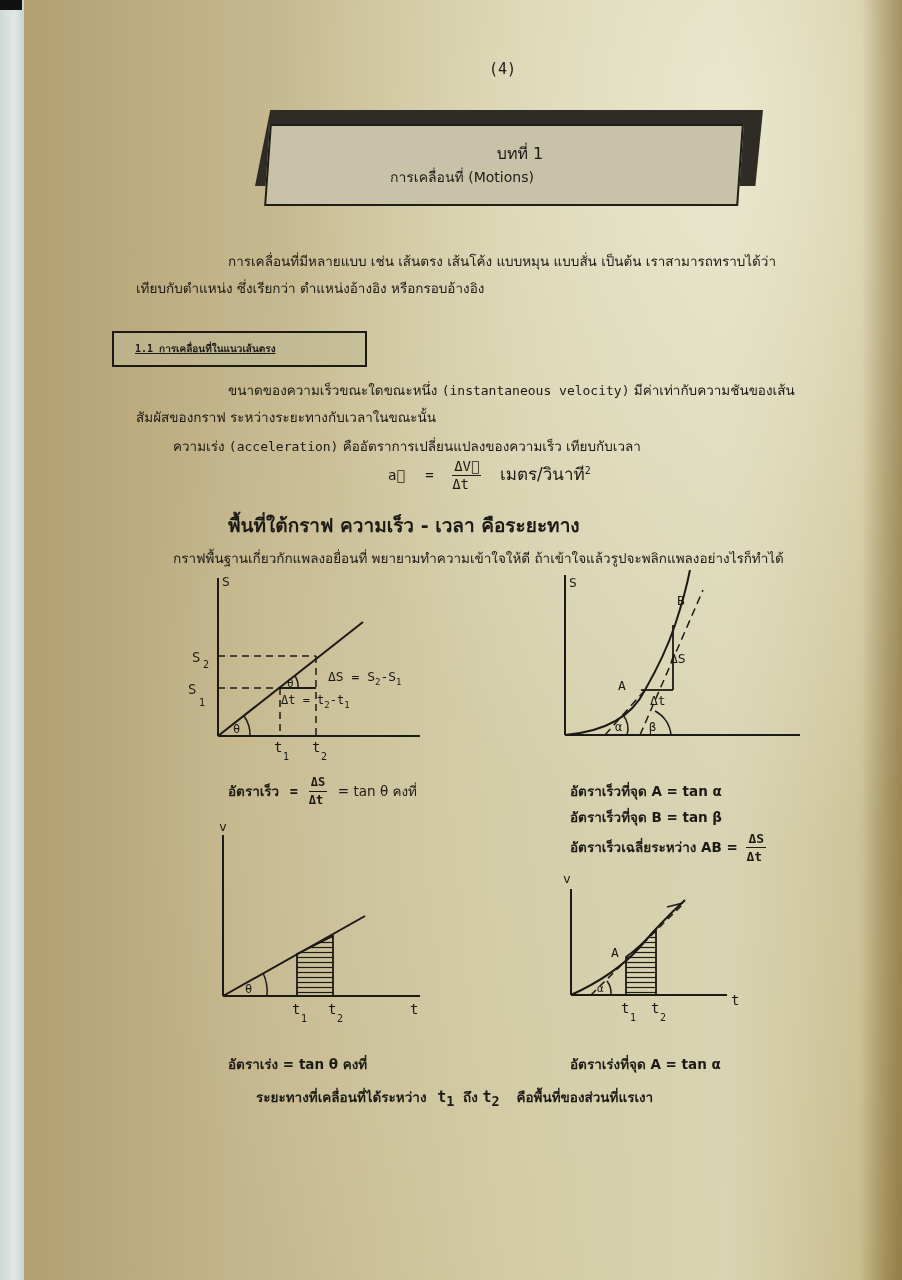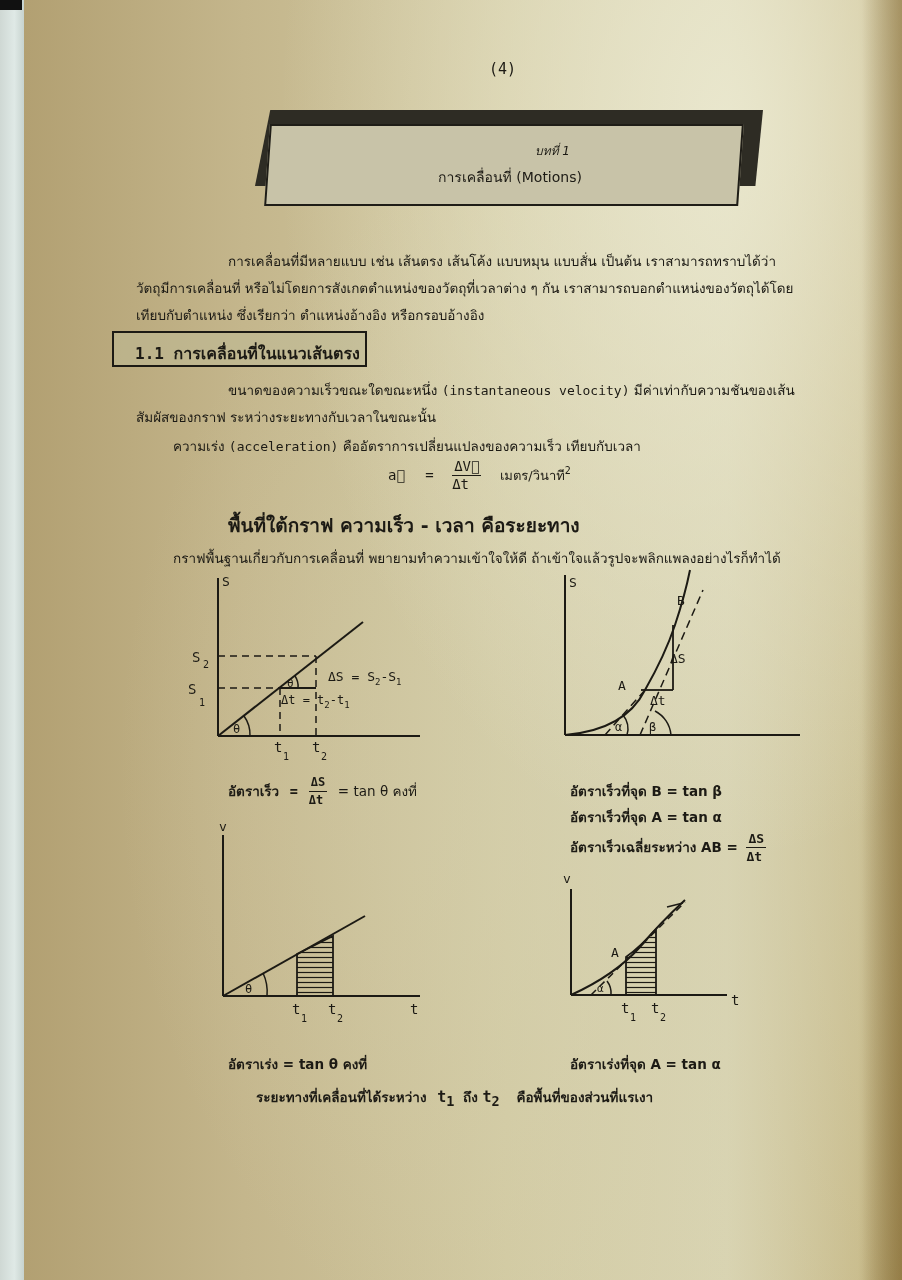--- a/index.html
+++ b/index.html
@@ -32,33 +32,33 @@
   .chapter-shadow {
     left: 255px; top: 110px; width: 508px; height: 76px;
     background: #2e2c24;
     clip-path: polygon(3% 0, 100% 0, 98.5% 100%, 0 100%);
   }
   .chapter-box {
     left: 267px; top: 124px; width: 470px; height: 78px;
     background: #c8c3a8; border: 2px solid #1f1d17;
     transform: skewX(-4deg);
   }
-  .chapter-label { left: 470px; top: 141px; width: 100px; text-align:right; font-size: 12px; font-style: italic; }
-  .chapter-title { left: 390px; top: 166px; width: 240px; text-align:center; font-size: 14px; }
+  .chapter-label { left: 470px; top: 141px; width: 100px; text-align:center; font-size: 16px; }
+  .chapter-title { left: 390px; top: 166px; width: 240px; font-size: 14px; }
 
   .para { font-size: 13.5px; line-height: 27px; }
   .p1 { left: 136px; top: 248px; width: 742px; }
   .indent { display:inline-block; width: 92px; }
 
   .section-box {
     left: 112px; top: 331px; width: 255px; height: 36px;
     border: 2px solid #1c1a14; background: rgba(190,186,150,0.55);
     box-sizing: border-box;
   }
-  .section-title { left: 135px; top: 341px; font-size: 16px; font-family: "DejaVu Sans Mono", monospace; font-weight: bold; }
+  .section-title { left: 135px; top: 341px; font-size: 10px; font-family: "DejaVu Sans Mono", monospace; font-weight: bold; text-decoration: underline; }
 
   .p2 { left: 136px; top: 377px; width: 742px; }
   .mono { font-family: "DejaVu Sans Mono", monospace; font-size: 13px; text-align: center; }
   .bold { font-weight: normal; }
 
   .accel-line { left: 173px; top: 435px; font-size: 13.5px; }
   .formula { left: 388px; top: 458px; font-size: 14px; font-family: "DejaVu Sans Mono", monospace; }
   .frac { display:inline-block; vertical-align: middle; text-align:left; margin: 0 10px; }
   .frac span { display:block; line-height: 17px; }
   .frac .num { border-bottom: 1.5px solid #1c1a14; padding: 0 2px; }
@@ -82,21 +82,20 @@
 
 <div class="abs page-number">(4)</div>
 
 <div class="abs chapter-shadow"></div>
 <div class="abs chapter-box"></div>
 <div class="abs chapter-label">บทที่ 1</div>
 <div class="abs chapter-title">การเคลื่อนที่ (Motions)</div>
 
 <div class="abs para p1">
   <div><span class="indent"></span><span>การเคลื่อนที่มีหลายแบบ เช่น เส้นตรง เส้นโค้ง แบบหมุน แบบสั่น เป็นต้น เราสามารถทราบได้ว่า</span></div>
-  <div>วัตถุมีการเคลื่อนที่ หรือไม่โดยการสังเกตตำแหน่งของวัตถุที่เวลาต่าง ๆ กัน เราสามารถบอกตำแหน่งของวัตถุได้โดย</div>
   <div>เทียบกับตำแหน่ง ซึ่งเรียกว่า ตำแหน่งอ้างอิง หรือกรอบอ้างอิง</div>
 </div>
 
 <div class="abs section-box"></div>
 <div class="abs section-title">1.1 การเคลื่อนที่ในแนวเส้นตรง</div>
 
 <div class="abs para p2">
   <div><span class="indent"></span><span>ขนาดของความเร็วขณะใดขณะหนึ่ง</span>
     <span class="mono">(instantaneous velocity)</span>
     <span>มีค่าเท่ากับความชันของเส้น</span></div>
@@ -109,27 +108,27 @@
   <span>คืออัตราการเปลี่ยนแปลงของความเร็ว เทียบกับเวลา</span>
 </div>
 
 <div class="abs formula">
   <span>a⃗</span>
   <span style="margin-left:12px">=</span>
   <span class="frac">
     <span class="num">ΔV⃗</span>
     <span>Δt</span>
   </span>
-  <span style="font-family:'DejaVu Sans',sans-serif;font-size:13px">เมตร/วินาที</span><sup style="font-size:10px">2</sup>
+  <span style="font-family:'DejaVu Sans',sans-serif;font-size:17px">เมตร/วินาที</span><sup style="font-size:10px">2</sup>
 </div>
 
 <div class="abs area-line" style="font-weight:bold">พื้นที่ใต้กราฟ ความเร็ว - เวลา คือระยะทาง</div>
 
 <div class="abs graphs-line">
-  <span class="bold">กราฟพื้นฐานเกี่ยวกับการเคลื่อนที่</span>
+  <span class="bold">กราฟพื้นฐานเกี่ยวกักแพลงอยื่อนที่</span>
   <span>พยายามทำความเข้าใจให้ดี ถ้าเข้าใจแล้วรูปจะพลิกแพลงอย่างไรก็ทำได้</span>
 </div>
 
 <svg class="abs" style="left:170px;top:570px" width="290" height="200">
   <g stroke="#1c1a14" fill="none" stroke-width="2">
     <line x1="48" y1="8" x2="48" y2="166"></line>
     <line x1="48" y1="166" x2="250" y2="166"></line>
     <line x1="48" y1="166" x2="193" y2="52"></line>
     <g stroke-dasharray="7,5" stroke-width="1.5">
       <line x1="48" y1="86" x2="146" y2="86"></line>
@@ -183,22 +182,22 @@
   <text x="14" y="22" font-size="13">S</text>
   <text x="63" y="125" font-size="13">A</text>
   <text x="122" y="40" font-size="13">B</text>
   <text x="115" y="98" font-size="13">ΔS</text>
   <text x="95" y="140" font-size="13">Δt</text>
   <text x="60" y="166" font-size="12">α</text>
   <text x="94" y="166" font-size="12">β</text>
 </svg>
 
 <div class="abs cap" style="left:570px;top:778px;font-weight:bold;line-height:26px">
+  <div>อัตราเร็วที่จุด A = tan α</div>
   <div>อัตราเร็วที่จุด B = tan β</div>
-  <div>อัตราเร็วที่จุด A = tan α</div>
   <div>
     <span>อัตราเร็วเฉลี่ยระหว่าง AB =</span>
     <span class="frac mono" style="font-size:13px;margin:0 4px">
       <span class="num">ΔS</span>
       <span>Δt</span>
     </span>
   </div>
 </div>
 
 <svg class="abs" style="left:205px;top:815px" width="235" height="215">

